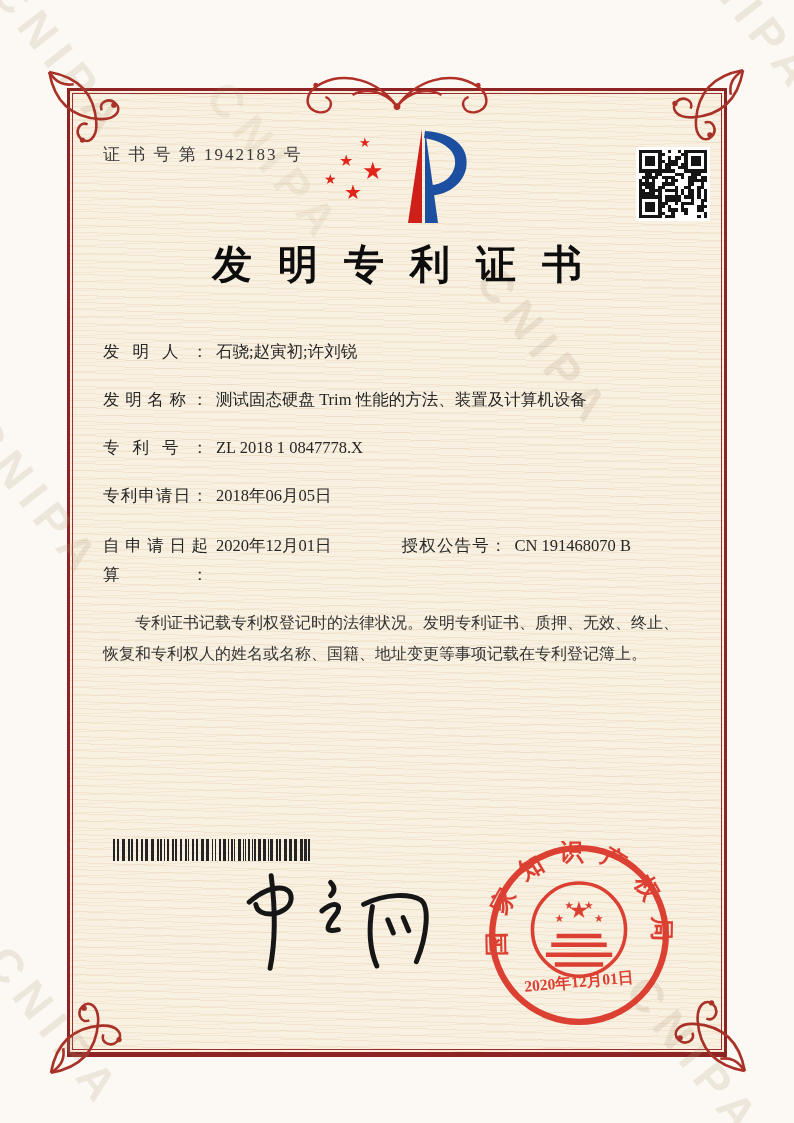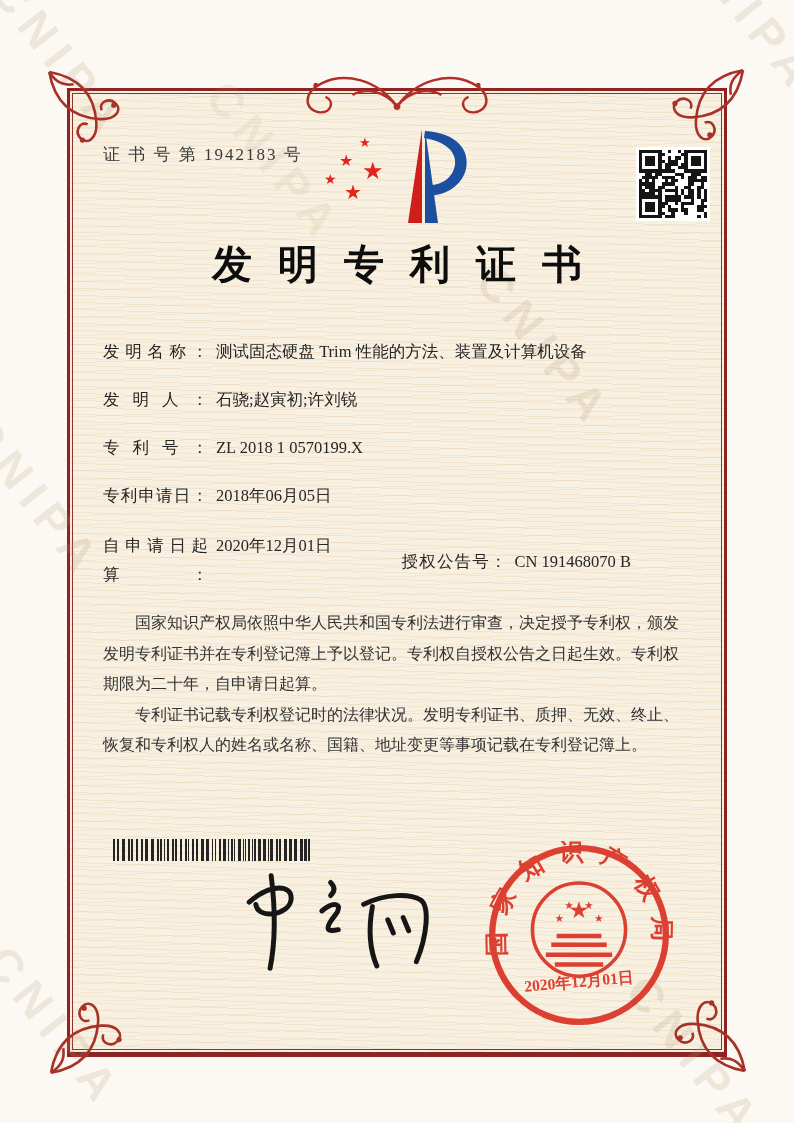--- a/index.html
+++ b/index.html
@@ -60,21 +60,21 @@
   .main{position:absolute;top:246px;left:33px;right:30px;color:#262626;}
   .field-row{display:flex;margin-bottom:19px;font-size:16.5px;line-height:29px;}
   .field-row.addr{line-height:27px;margin-bottom:2px;}
   .flabel{
     display:inline-block;width:105px;flex:0 0 105px;
     text-align:justify;text-align-last:justify;color:#262626;
   }
   .fvalue{margin-left:8px;}
   .fvalue.addr-v{max-width:452px;}
   .pair{display:flex;}
-  .pair.second{margin-left:70px;margin-top:16px;}
+  .pair.second{margin-left:70px;}
   .paras{margin-top:14px;font-size:16px;line-height:30.5px;color:#333;}
   .paras p{margin:0;text-indent:2em;}
   
   .barcode{position:absolute;left:43px;top:748px;width:200px;height:22px;}
   .barcode span{position:absolute;top:0;bottom:0;background:#242424;}
   .director{position:absolute;left:35px;top:806px;font-size:17.5px;color:#2b2b2b;}
   .director div{margin-bottom:13px;}
   .signature{position:absolute;left:150px;top:776px;width:230px;height:110px;}
   .seal{position:absolute;left:415px;top:750px;width:188px;height:188px;
     opacity:.92;mix-blend-mode:multiply;}
@@ -422,50 +422,49 @@
           <i style="grid-area: 21 / 11;"></i>
           <i style="grid-area: 21 / 19;"></i>
           <i style="grid-area: 21 / 21;"></i>
         </div>
     </div>
 
     <div class="title">发明专利证书</div>
 
     <div class="main">
       <div class="field-row">
+        <span class="flabel">发明人：</span>
+        <span class="fvalue">石骁;赵寅初;许刘锐</span>
+      </div>
+      <div class="field-row">
         <span class="flabel">发明名称：</span>
         <span class="fvalue">测试固态硬盘 Trim 性能的方法、装置及计算机设备</span>
       </div>
       <div class="field-row">
-        <span class="flabel">发明人：</span>
-        <span class="fvalue">石骁;赵寅初;许刘锐</span>
-      </div>
-      <div class="field-row">
         <span class="flabel">专利号：</span>
-        <span class="fvalue">ZL 2018 1 0570199.X</span>
+        <span class="fvalue">ZL 2018 1 0847778.X</span>
       </div>
       <div class="field-row">
         <span class="flabel">专利申请日：</span>
         <span class="fvalue">2018年06月05日</span>
       </div>
       <div class="field-row addr">
       </div>
       <div class="field-row">
         <span class="pair">
           <span class="flabel">自申请日起算：</span>
           <span class="fvalue">2020年12月01日</span>
         </span>
         <span class="pair second">
           <span class="flabel">授权公告号：</span>
           <span class="fvalue">CN 191468070 B</span>
         </span>
       </div>
 
       <div class="paras">
-        <p>国家知识产权局依照中华人民共和国专利法进行审查，决定授予专利权，颁发发明专利证书并在专利登记簿上予以登记。专利权自授权公告之日起生效。专利权期限为二十年，自申请日起算。</p>
         <p>专利证书记载专利权登记时的法律状况。发明专利证书、质押、无效、终止、恢复和专利权人的姓名或名称、国籍、地址变更等事项记载在专利登记簿上。</p>
       </div>
     </div>
 
     <div class="barcode">
         <span style="left: 0px; width: 2px;"></span>
         <span style="left: 4px; width: 2px;"></span>
         <span style="left: 9px; width: 3px;"></span>
         <span style="left: 15px; width: 2px;"></span>
         <span style="left: 18px; width: 2px;"></span>

